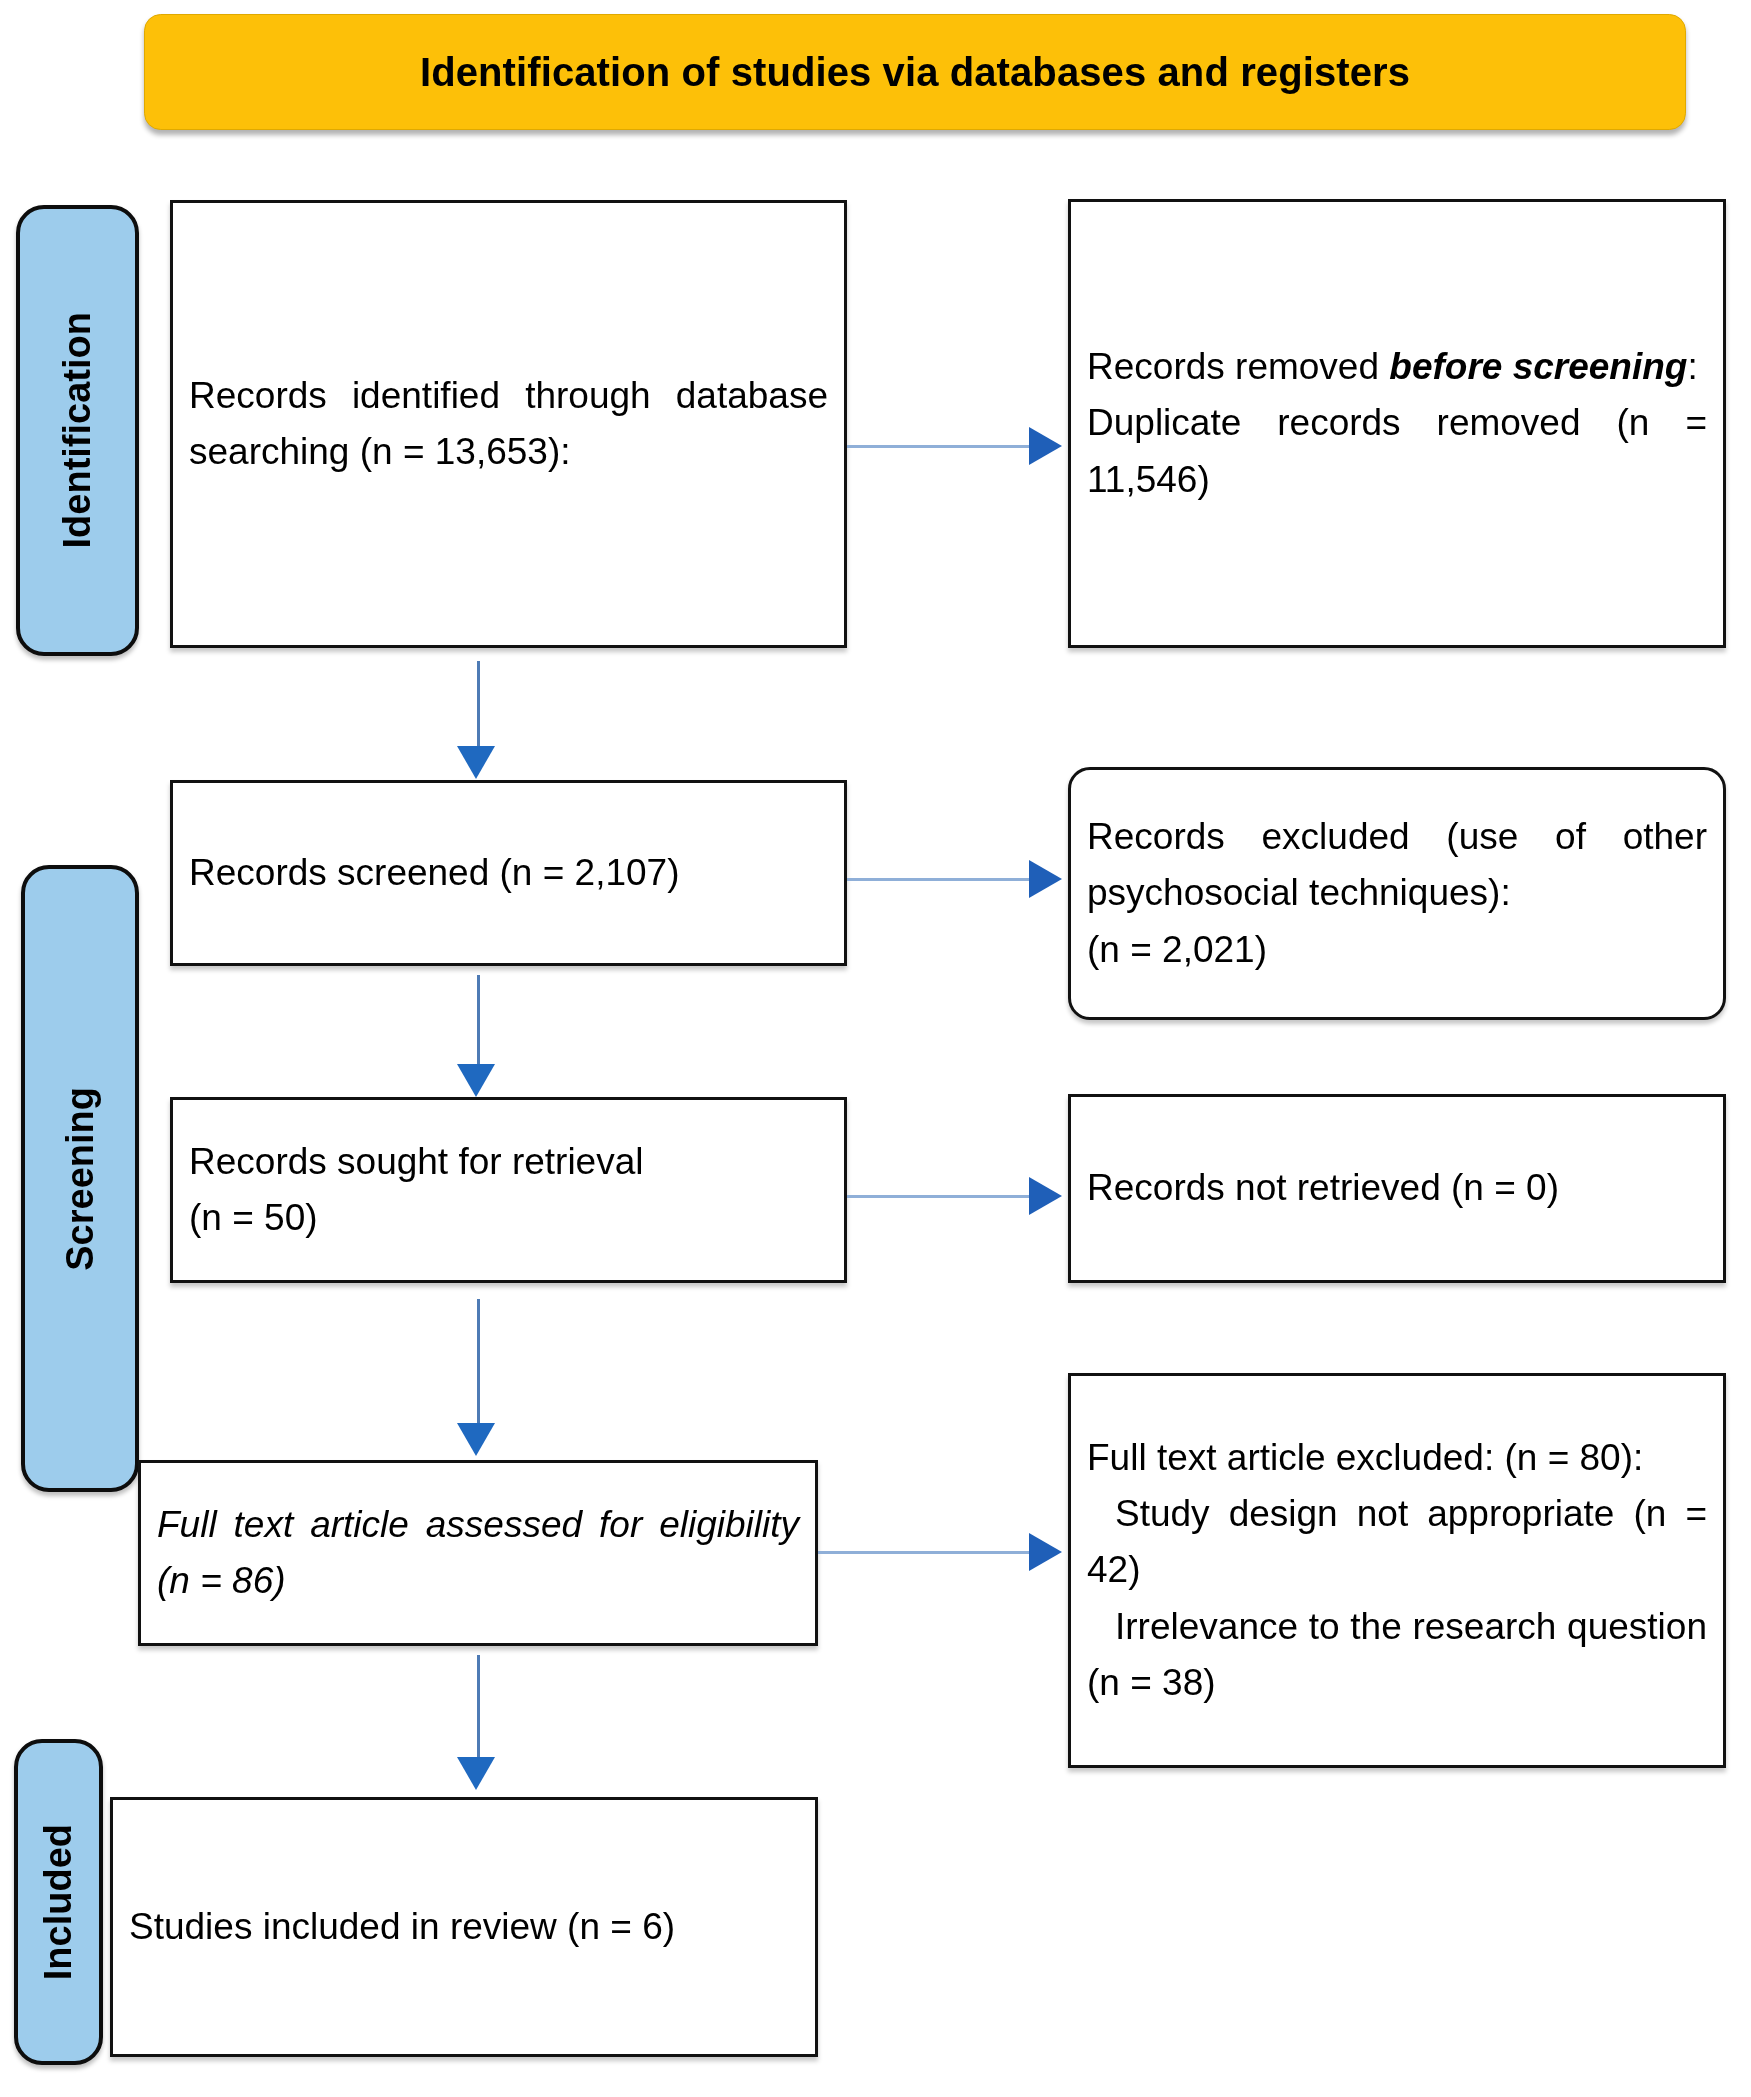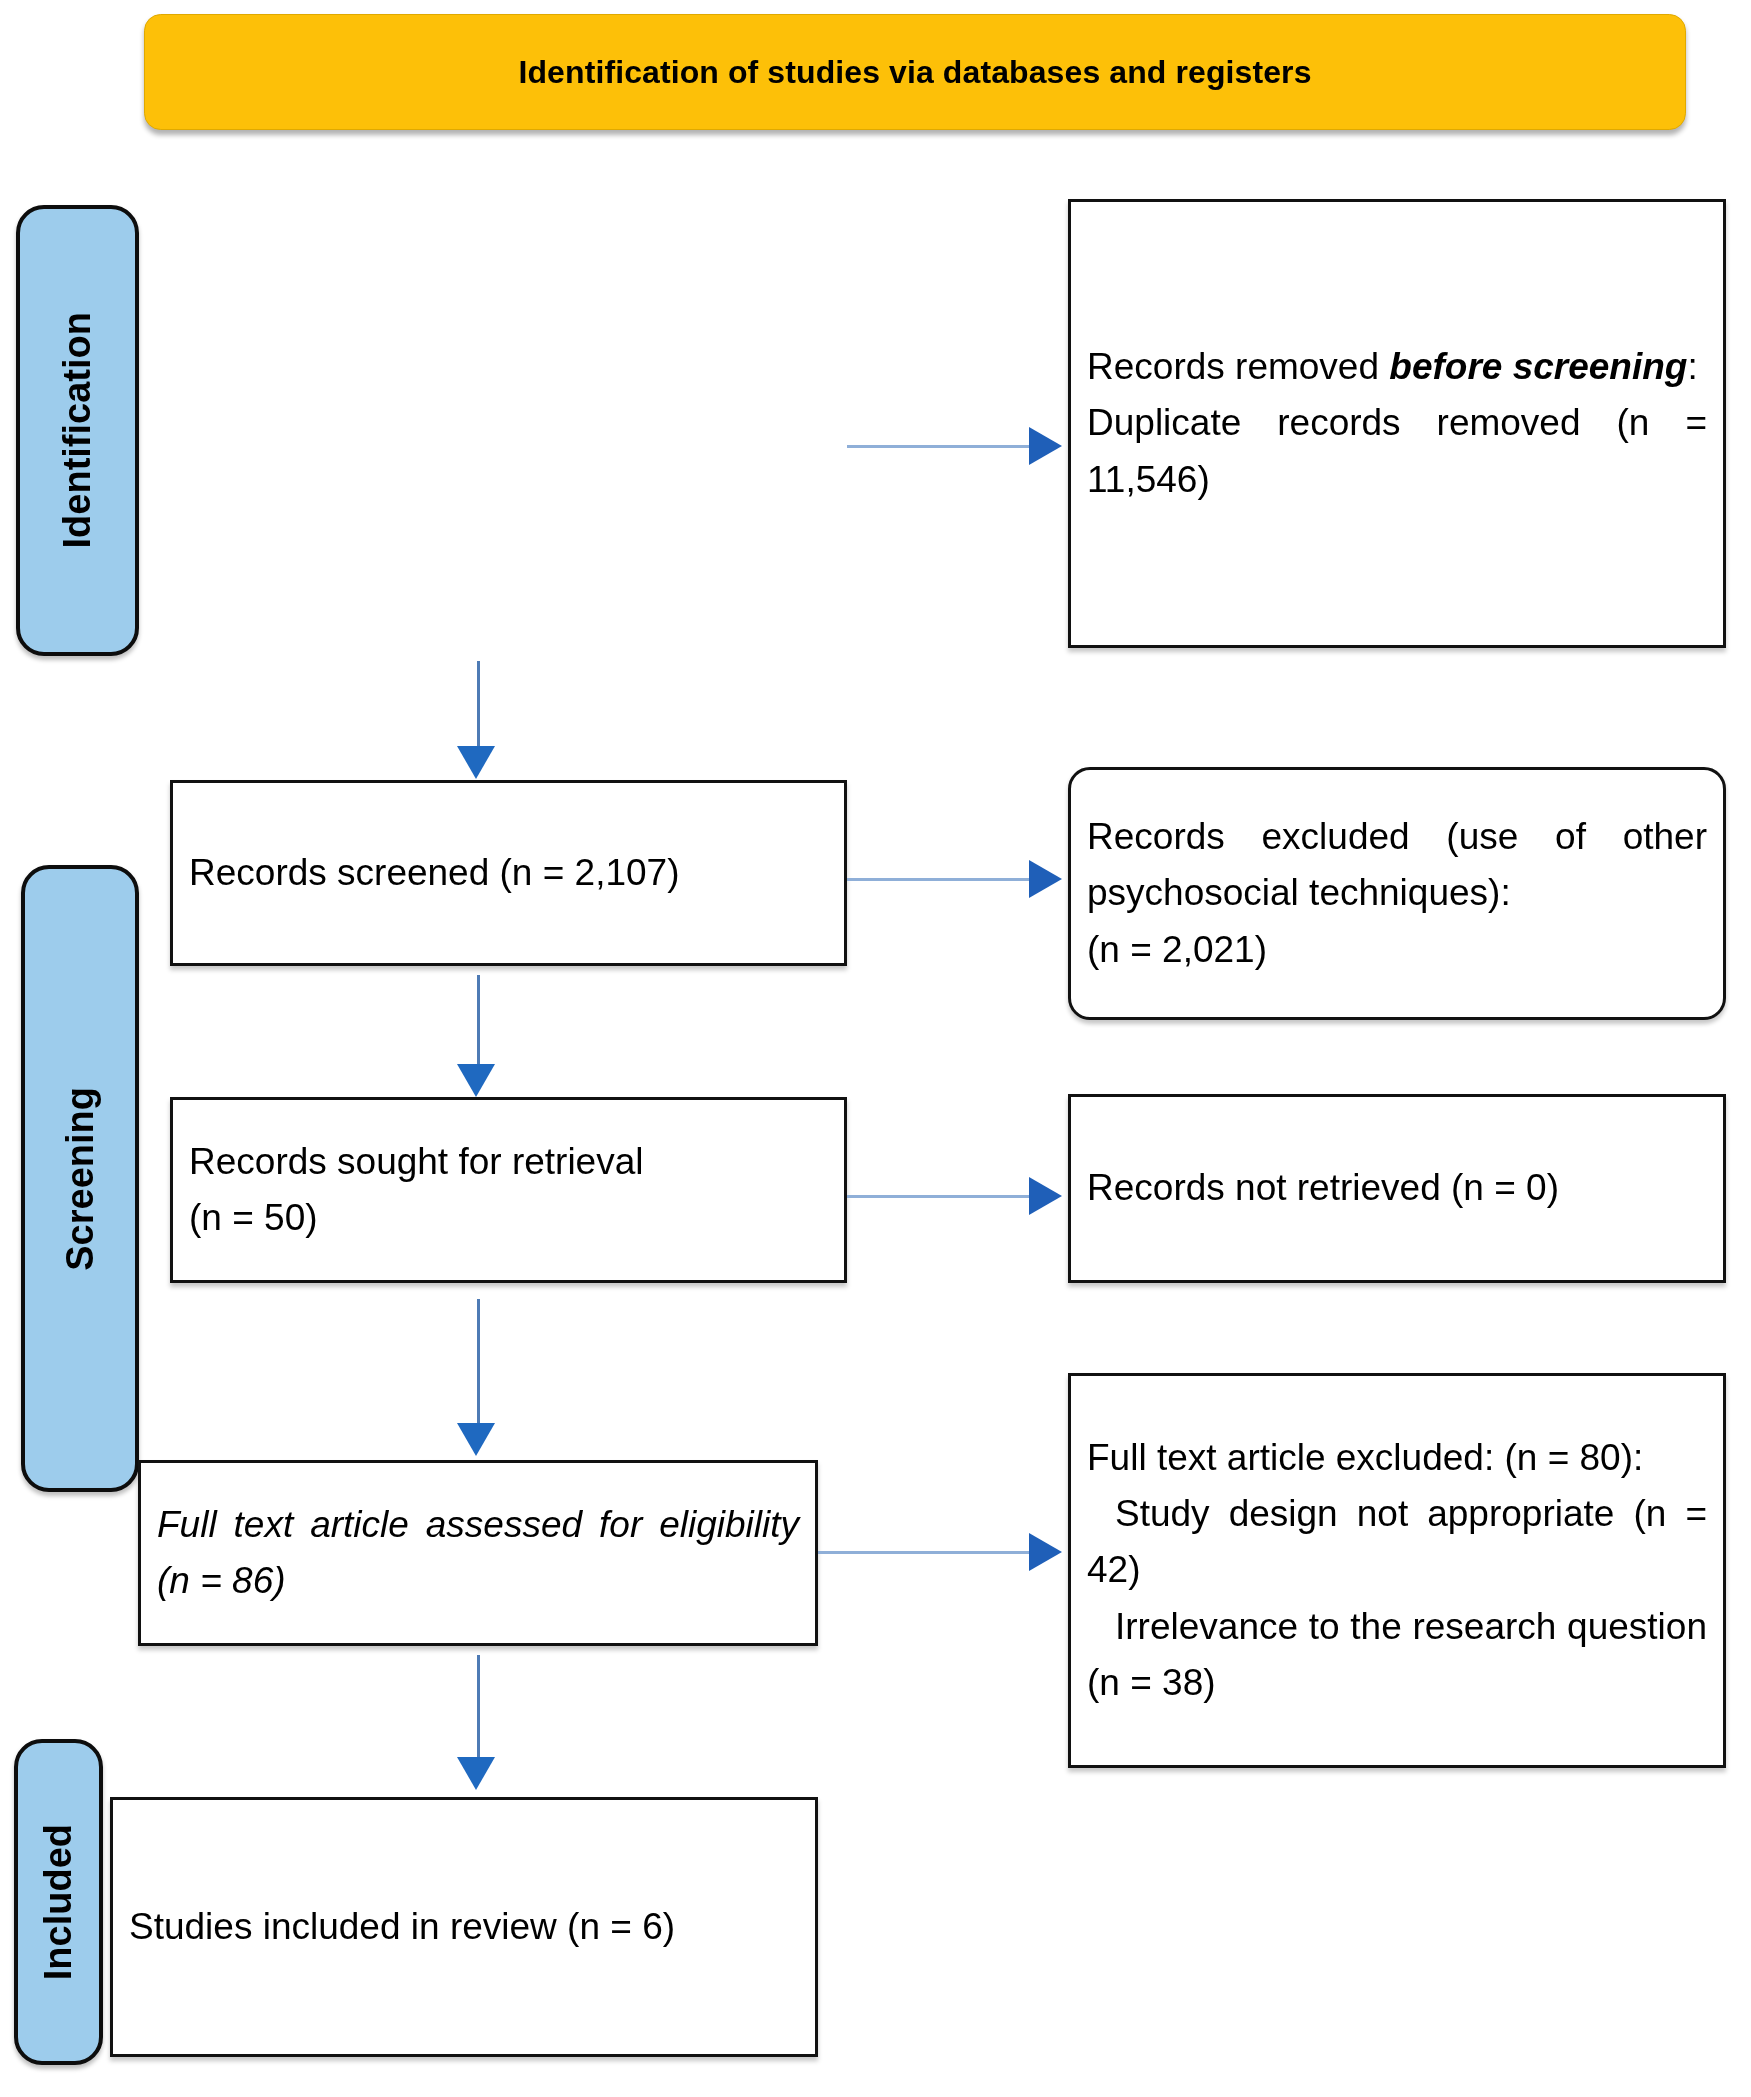--- a/index.html
+++ b/index.html
@@ -15,21 +15,21 @@
   .banner{
     position:absolute;
     left:144px;top:14px;width:1540px;height:114px;
     background:#FDC008;
     border:1.9px solid #E0A900;
     border-radius:16.7px;
     box-shadow:0 4.5px 5.8px rgba(0,0,0,0.30);
     display:flex;align-items:center;justify-content:center;
   }
   .banner-title{
-    font-size:32px;font-weight:bold;color:#000000;
+    font-size:40px;font-weight:bold;color:#000000;
     letter-spacing:0.1px;text-align:center;
     font-family:"Liberation Sans","DejaVu Sans",sans-serif;
   }
   
   .stage{
     position:absolute;
     background:#9DCCEC;
     border:4.5px solid #0D0D0D;
     border-radius:28px;
     box-shadow:0 3.2px 4.5px rgba(0,0,0,0.25);
@@ -103,20 +103,23 @@
   </div>
 
   <div class="stage" style="left:21px;top:865px;width:110px;height:619px;">
     <span class="stage-label">Screening</span>
   </div>
 
   <div class="stage" style="left:14px;top:1739px;width:81px;height:318px;">
     <span class="stage-label">Included</span>
   </div>
 
+  <div class="box" style="left:170px;top:200px;width:677px;height:448px;">
+    <div class="box-text">Records identified through database searching (n = 13,653):</div>
+  </div>
 
   <div class="box" style="left:170px;top:780px;width:677px;height:186px;">
     <div class="box-text nojustify">Records screened (n = 2,107)</div>
   </div>
 
   <div class="box" style="left:170px;top:1097px;width:677px;height:186px;">
     <div class="box-text nojustify" style="max-width:462px;">Records sought for retrieval (n = 50)</div>
   </div>
 
   <div class="box" style="left:138px;top:1460px;width:680px;height:186px;font-style:italic;">

